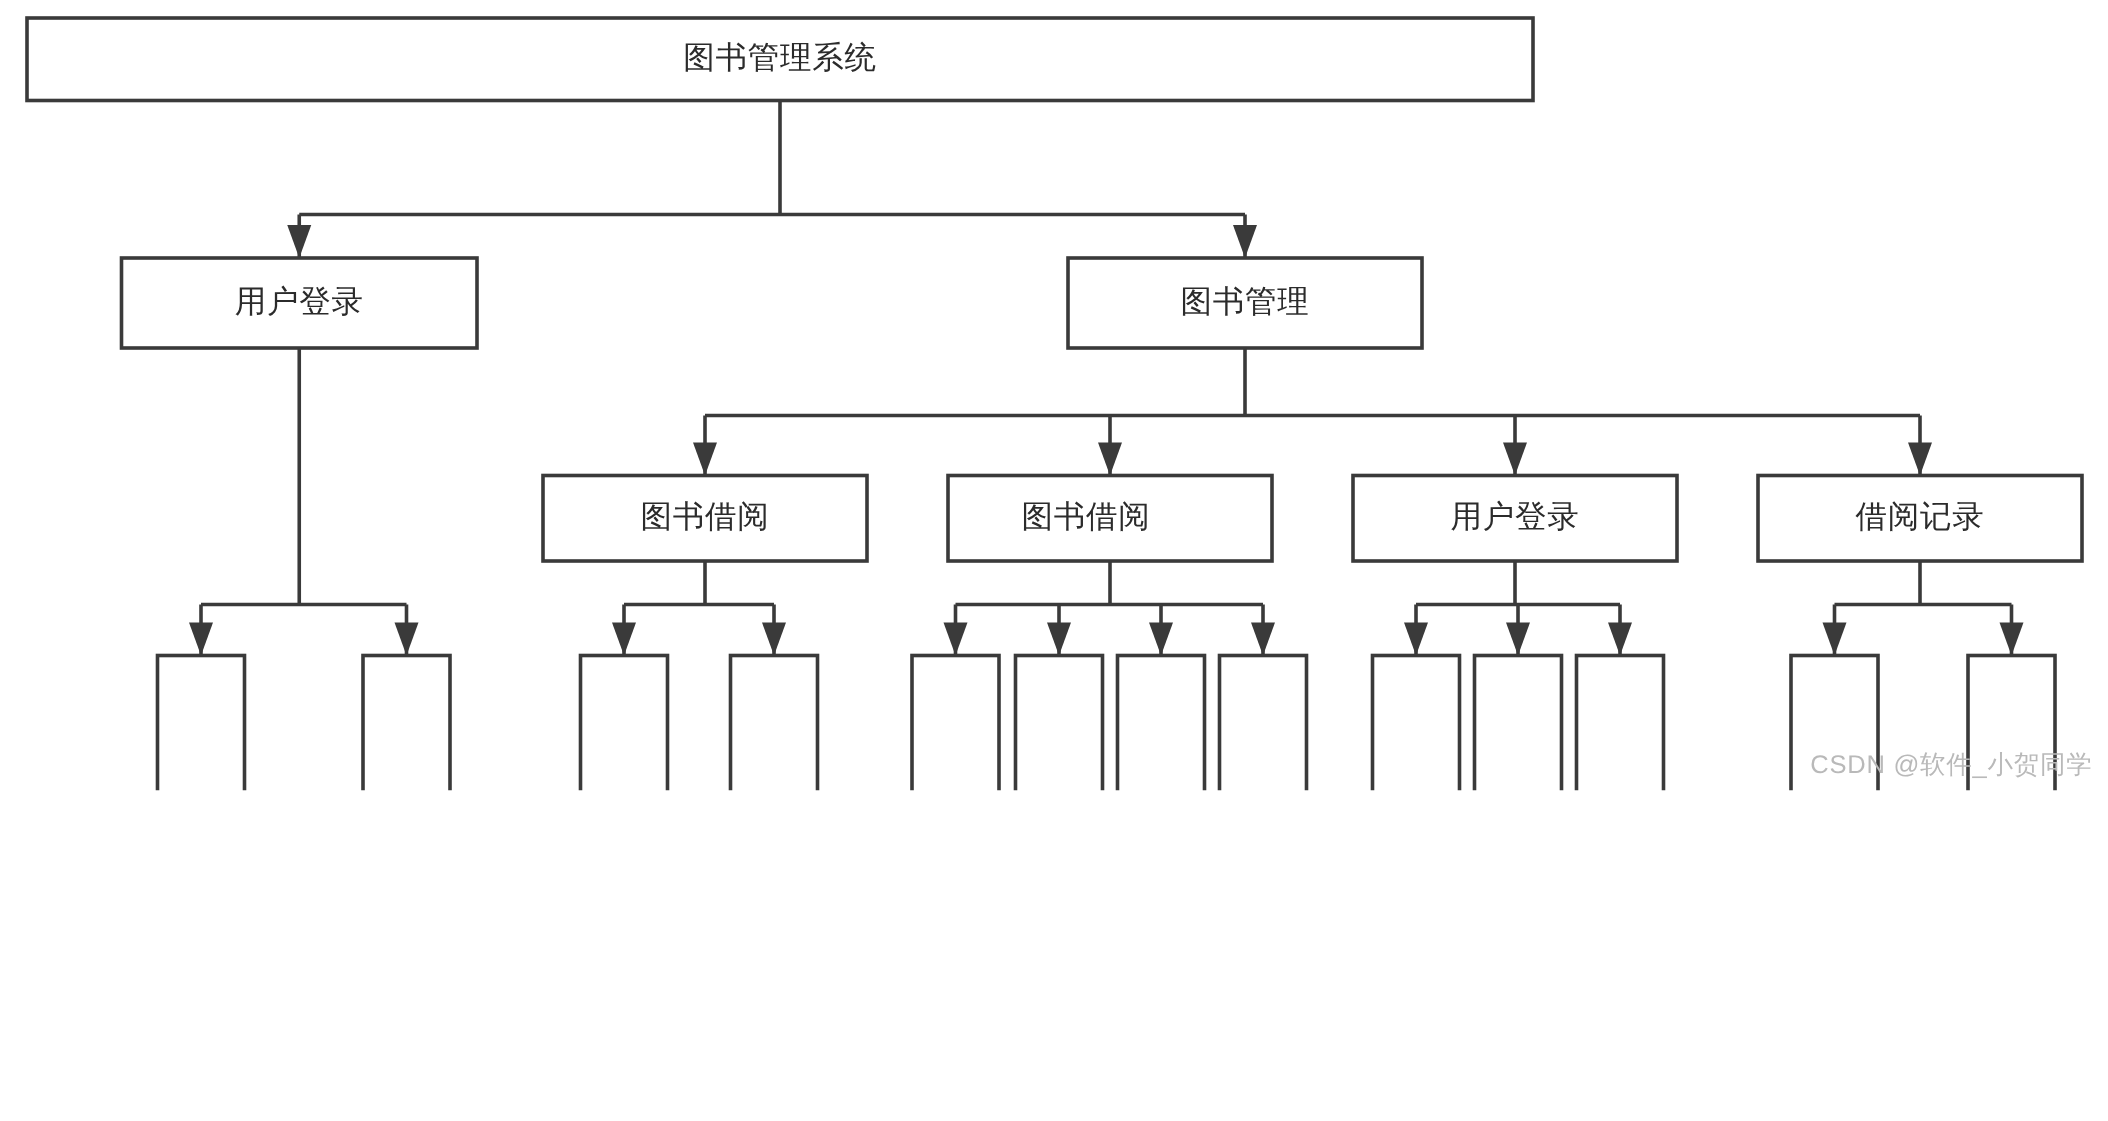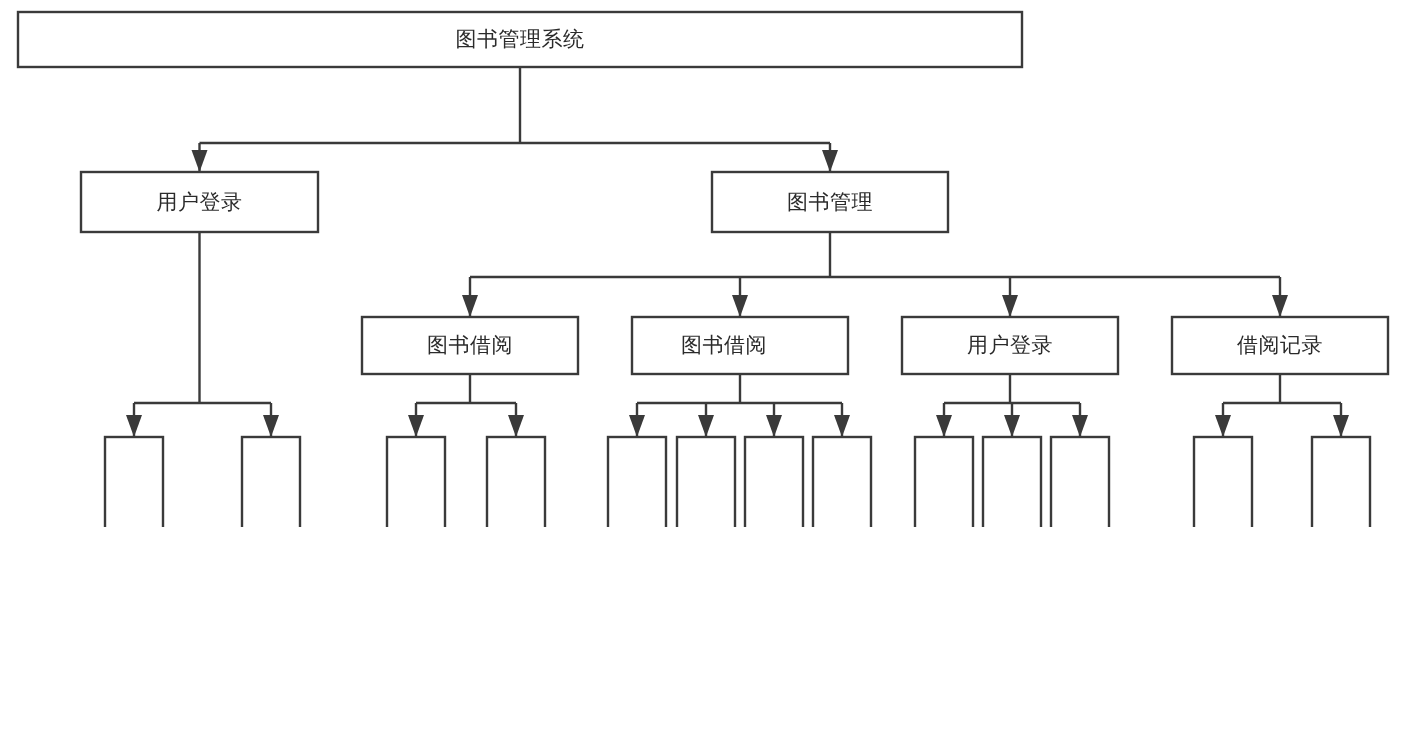--- a/index.html
+++ b/index.html
@@ -179,14 +179,15 @@
       <div class="node-label-v tight" style="left: 677px; top: 437px; width: 58px; height: 298px;">新增图书（管理员）</div>
       <div class="node-label-v tight" style="left: 745px; top: 437px; width: 58px; height: 298px;">编辑图书（管理员）</div>
       <div class="node-label-v" style="left: 813px; top: 437px; width: 58px; height: 298px;">借阅图书</div>
       <div class="node-label-v" style="left: 915px; top: 437px; width: 58px; height: 298px;">查询图书</div>
       <div class="node-label-v" style="left: 983px; top: 437px; width: 58px; height: 298px;">归还图书</div>
       <div class="node-label-v tight" style="left: 1051px; top: 437px; width: 58px; height: 298px;">确认归还（管理员）</div>
       <div class="node-label-v" style="left: 1194px; top: 437px; width: 58px; height: 298px;">新增借阅记录</div>
       <div class="node-label-v" style="left: 1312px; top: 437px; width: 58px; height: 298px;">查询借阅记录</div>
     </div>
 
+  <div class="watermark">CSDN @软件_小贺同学</div>
 
 </div>
 
 </body></html>

